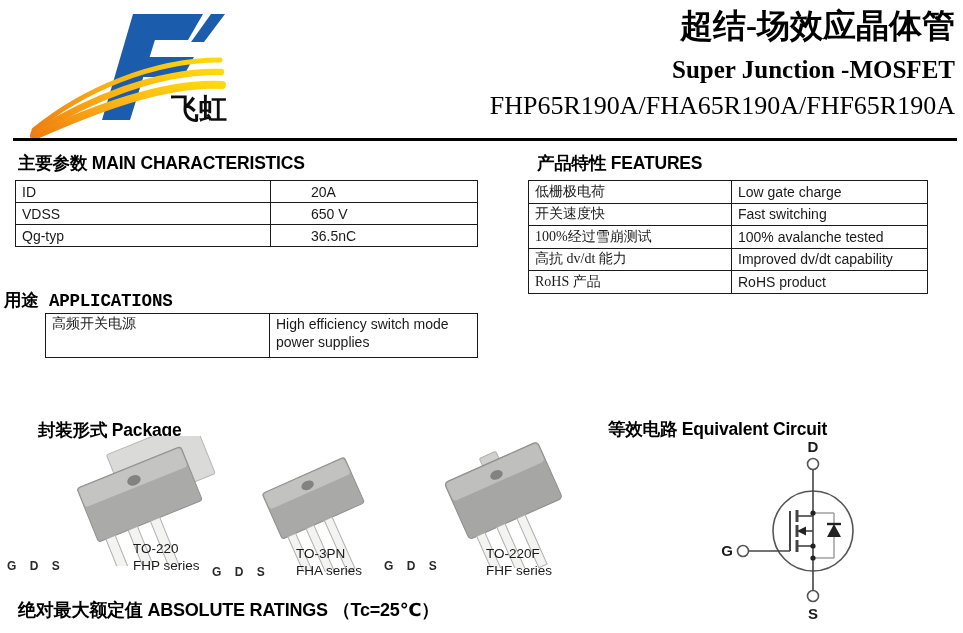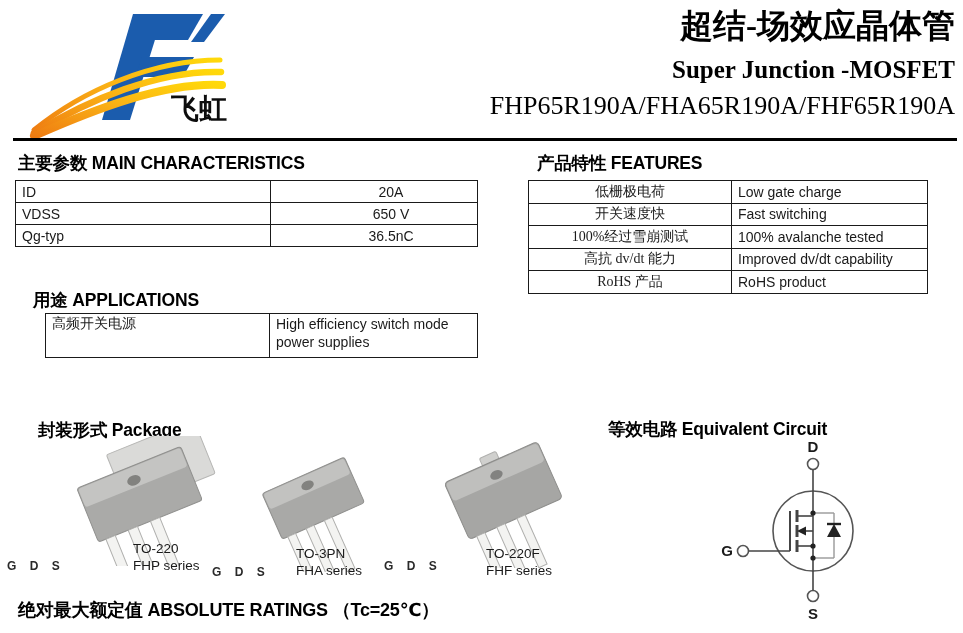--- a/index.html
+++ b/index.html
@@ -20,31 +20,31 @@
 
   
   .sec-h{font-weight:700;font-size:17.5px;letter-spacing:-0.2px;color:#000;white-space:nowrap;}
 
   
   table.ds{border-collapse:collapse;table-layout:fixed;}
   table.ds td{border:1.5px solid #1a1a1a;font-size:14px;padding:1px 6px;color:#1a1a1a;overflow:hidden;}
   .main-table{left:15px;top:180px;width:463px;}
   .main-table td{height:19px;}
   .main-table td.c1{width:242px;}
-  .main-table td.c2{text-align:center;padding-left:40px;}
+  .main-table td.c2{padding-left:40px;}
   .features-table{left:528px;top:180px;width:400px;}
   .features-table td{height:19.5px;}
-  .features-table td.c1{width:190px;font-family:"Liberation Serif","DejaVu Serif",serif;text-align:center;}
+  .features-table td.c1{width:190px;font-family:"Liberation Serif","DejaVu Serif",serif;}
   .app-table{left:45px;top:313px;width:433px;}
   .app-table td{vertical-align:top;height:41px;line-height:18px;}
   .app-table td.c1{width:211px;font-family:"Liberation Serif","DejaVu Serif",serif;}
 
   .h-main{left:18px;top:151px;}
   .h-feat{left:537px;top:151px;}
-  .h-app{left:33px;top:288px;}
+  .h-app{left:4px;top:288px;font-family:Liberation Mono, monospace;}
   .h-pkg{left:38px;top:418px;}
   .h-circ{left:608px;top:417px;}
   .h-abs{left:18px;top:598px;font-size:18px;}
 
   
   .pkg-label{font-size:13.5px;line-height:17px;color:#1a1a1a;}
   .pkg-pins{font-size:12px;font-weight:700;letter-spacing:5px;color:#2a2a2a;}
   .pkg1{left:40px;top:436px;}
   .pkg2{left:222px;top:450px;}
   .pkg3{left:408px;top:440px;}

